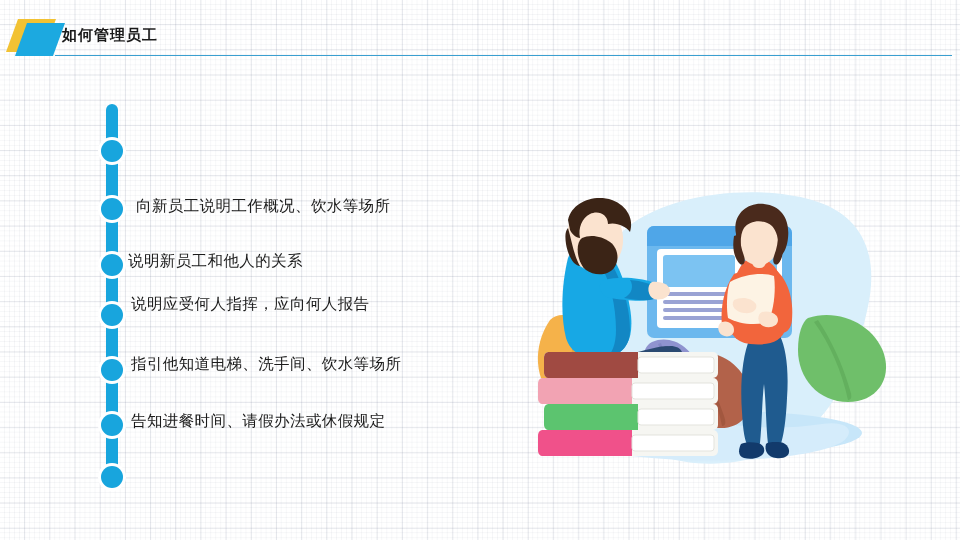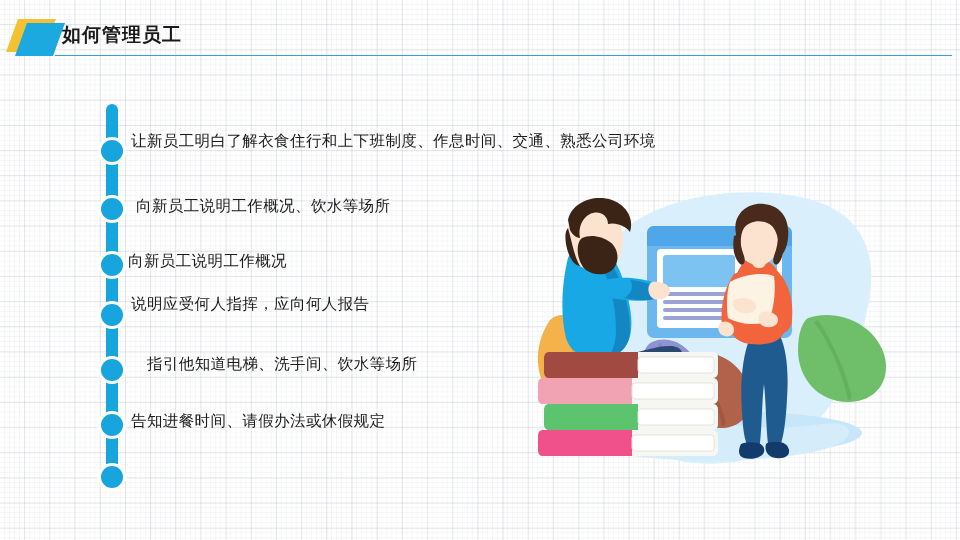--- a/index.html
+++ b/index.html
@@ -55,21 +55,21 @@
   }
   #header-logo .shape-front {
     left: 9px;
     top: 4px;
     background: #1ca9e0;
   }
   #header-title {
     position: absolute;
     left: 62px;
     top: 20px;
-    font-size: 19px;
+    font-size: 15px;
     line-height: 30px;
     color: #1a1a1a;
     font-weight: 700;
     letter-spacing: 1px;
     white-space: nowrap;
   }
   #header-rule {
     position: absolute;
     left: 55px;
     top: 55px;
@@ -147,25 +147,24 @@
     <div id="timeline-bar"></div>
     <div class="node" style="top:36px"></div>
     <div class="node" style="top:94px"></div>
     <div class="node" style="top:150px"></div>
     <div class="node" style="top:200px"></div>
     <div class="node" style="top:255px"></div>
     <div class="node" style="top:310px"></div>
     <div class="node" style="top:362px"></div>
   </div>
 
-  <div class="bullet-text" style="left:131px; top:130px">让新员工明白了解衣食住行和上下班制度、作息时间、交通、熟悉公司环境</div>
   <div class="bullet-text" style="left:136px; top:195px">向新员工说明工作概况、饮水等场所</div>
-  <div class="bullet-text" style="left:128px; top:250px">向新员工说明工作概况</div>
+  <div class="bullet-text" style="left:128px; top:250px">说明新员工和他人的关系</div>
   <div class="bullet-text" style="left:131px; top:293px">说明应受何人指挥，应向何人报告</div>
-  <div class="bullet-text" style="left:147px; top:353px">指引他知道电梯、洗手间、饮水等场所</div>
+  <div class="bullet-text" style="left:131px; top:353px">指引他知道电梯、洗手间、饮水等场所</div>
   <div class="bullet-text" style="left:131px; top:410px">告知进餐时间、请假办法或休假规定</div>
 
   <div id="illustration">
     <svg viewBox="0 0 430 306" xmlns="http://www.w3.org/2000/svg">
 
       <path fill="#d9effb" d="M108 48 C150 6 245 -2 300 14 C352 29 368 70 355 125 C344 173 330 214 296 244 C258 277 196 286 150 270 C104 254 70 222 60 176 C48 124 68 88 108 48 Z"></path>
 
       <ellipse cx="215" cy="247" rx="135" ry="22" fill="#c7e6f9"></ellipse>
       <path fill="#d5ecfb" d="M55 248 C70 228 120 224 170 232 C215 239 260 246 310 238 C335 234 345 245 330 256 C300 274 200 278 140 272 C95 268 48 262 55 248 Z"></path>
 

